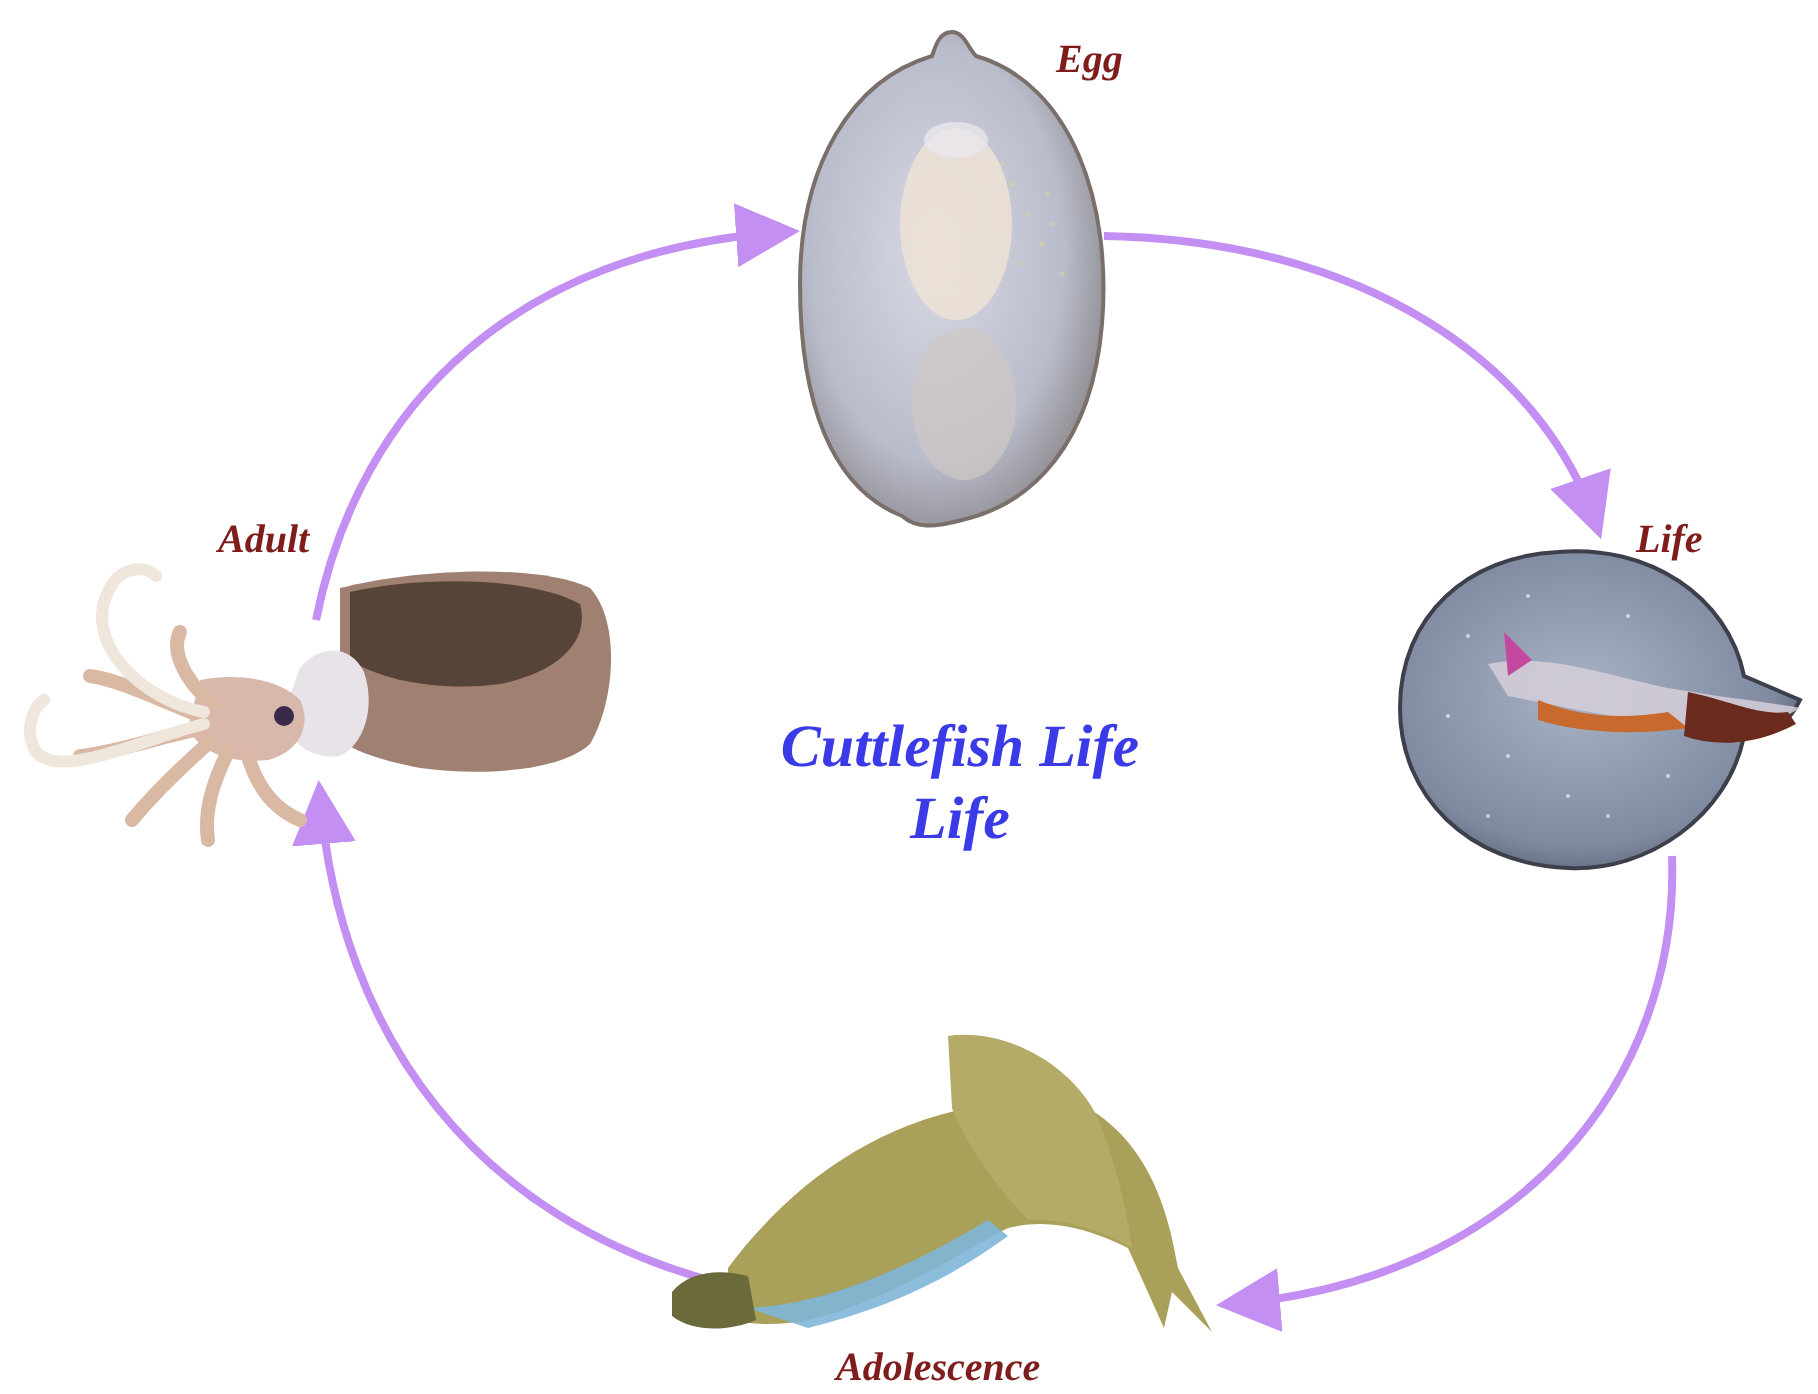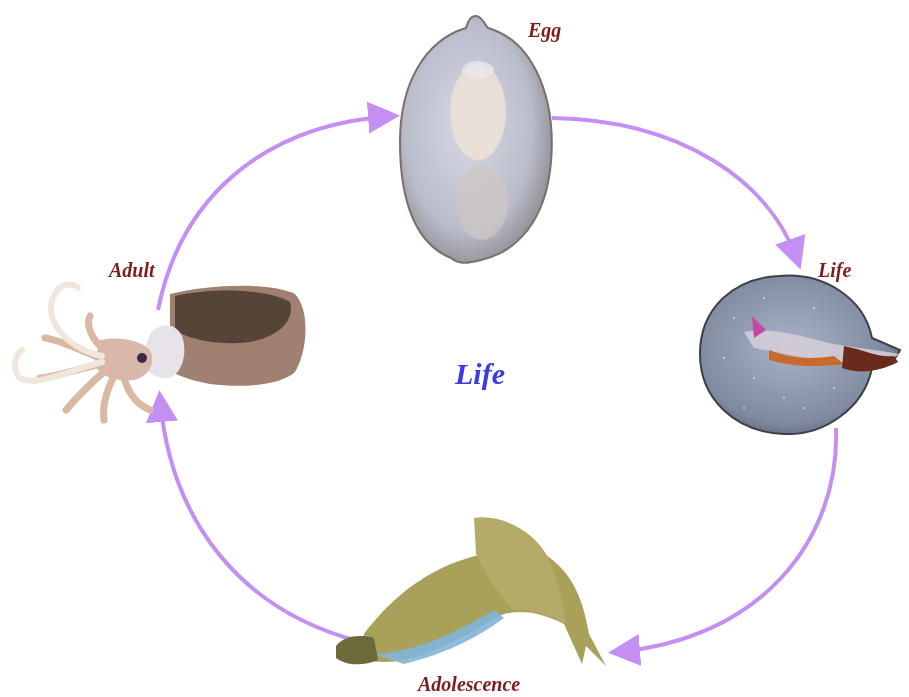--- a/index.html
+++ b/index.html
@@ -112,14 +112,15 @@
   <path d="M92,76 C60,70 30,40 45,14 C50,4 62,2 68,8" stroke="#efe6dc" stroke-width="6" fill="none" stroke-linecap="round"></path>
   <path d="M92,82 C60,90 20,110 8,96 C2,86 6,74 12,70" stroke="#efe6dc" stroke-width="6" fill="none" stroke-linecap="round"></path>
 </svg>
 
 <div class="stage-label" style="left:528px;top:20px;">Egg</div>
 <div class="stage-label" style="left:818px;top:260px;">Life</div>
 <div class="stage-label" style="left:418px;top:674px;">Adolescence</div>
 <div class="stage-label" style="left:80px;top:260px;margin-left:29px;">Adult</div>
 
 <div class="title">
+  <div>Cuttlefish Life</div>
   <div>Life</div>
 </div>
 
 </body></html>

